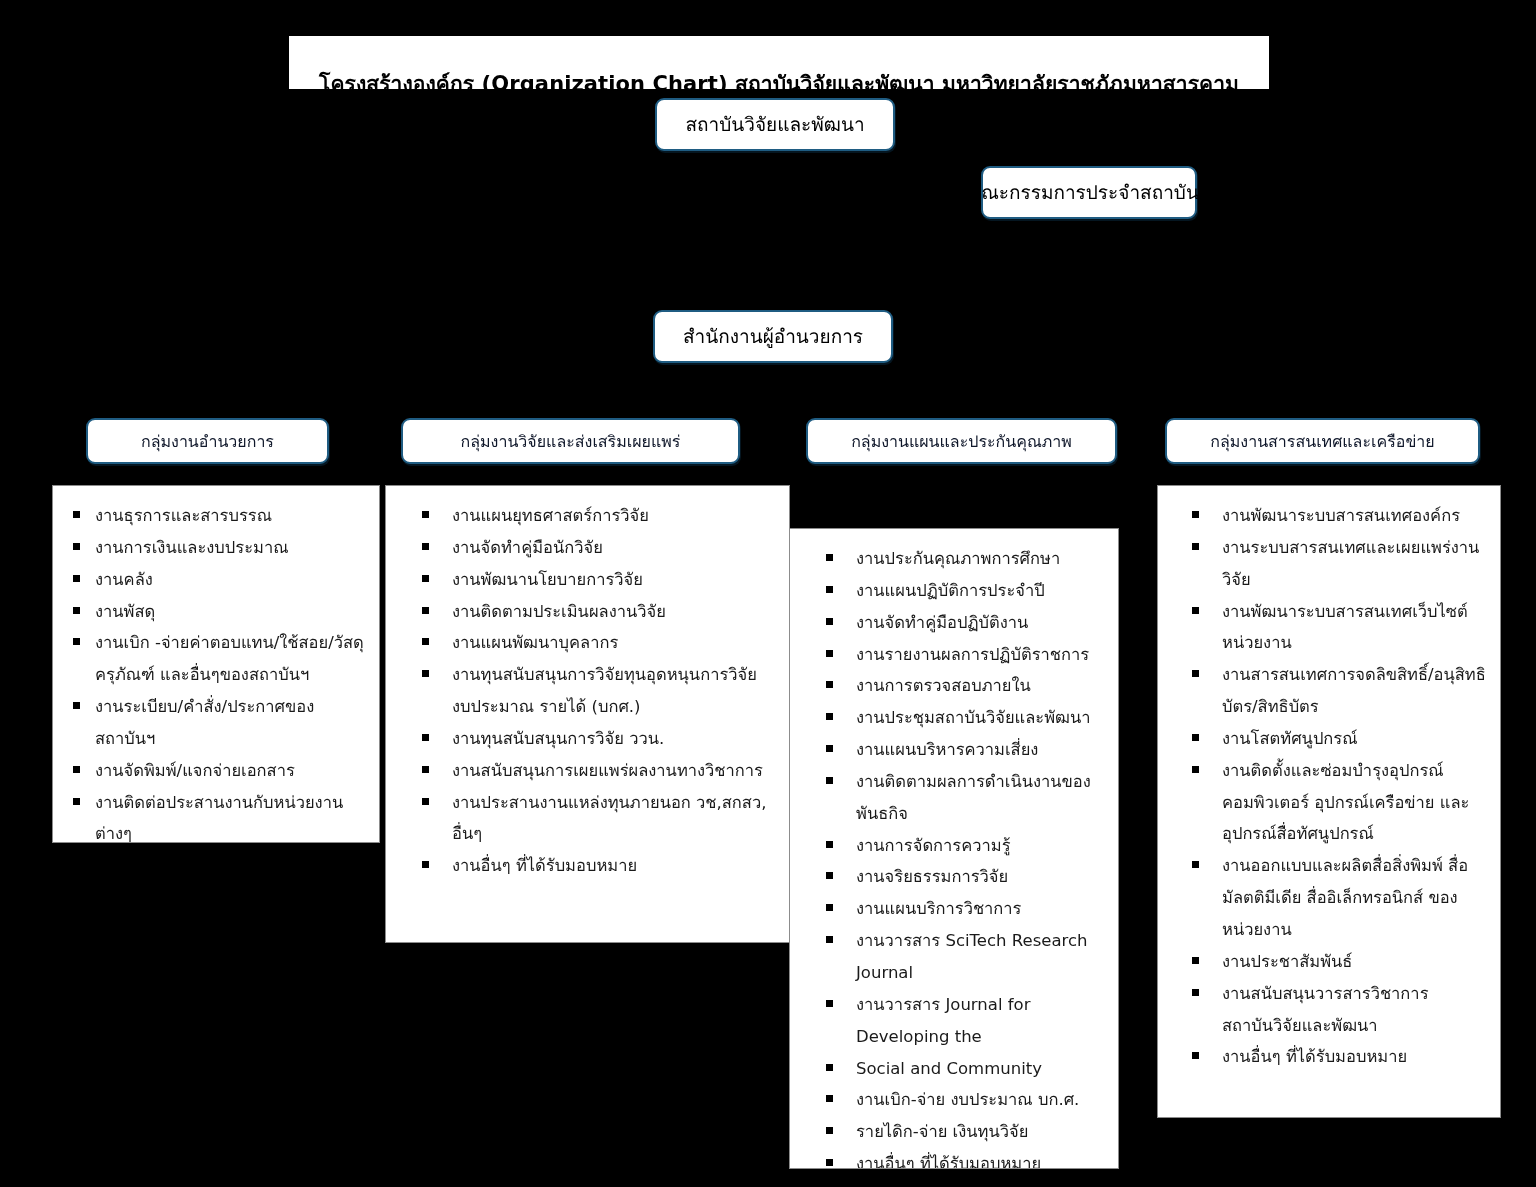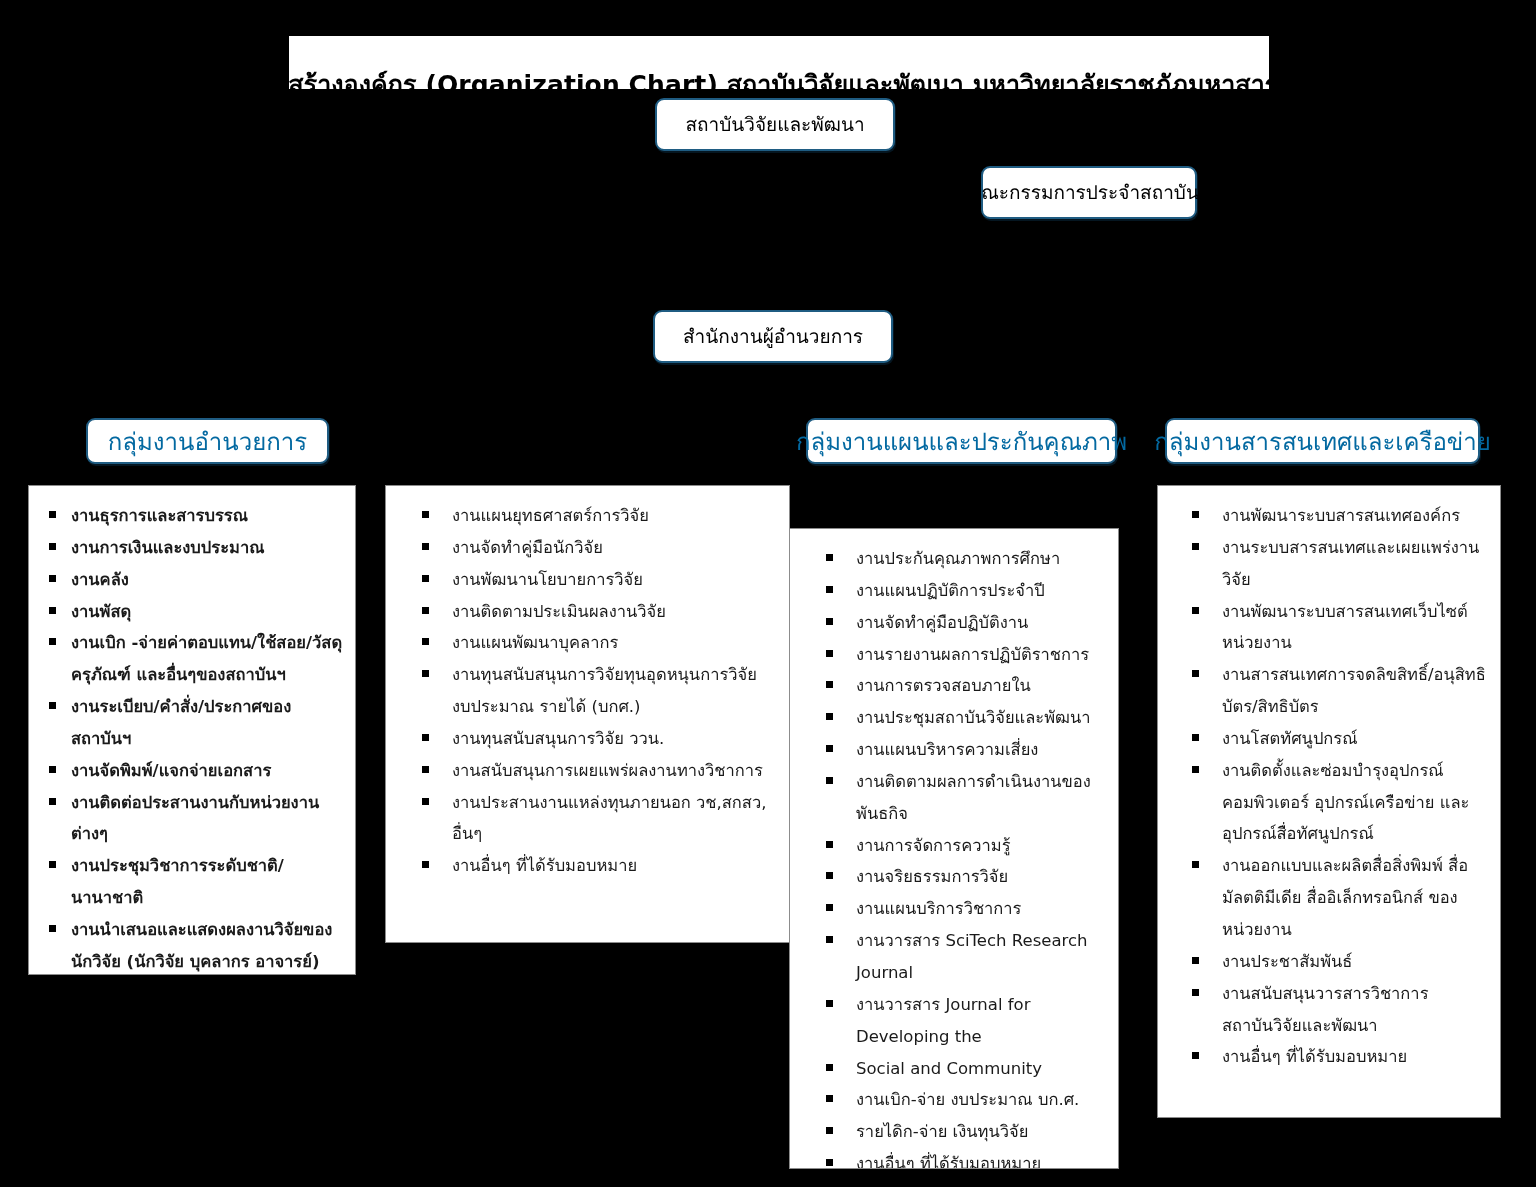--- a/index.html
+++ b/index.html
@@ -15,21 +15,21 @@
   .title-banner {
     position: absolute;
     left: 289px; top: 36px;
     width: 980px; height: 53px;
     background: #ffffff;
     display: flex; align-items: center; justify-content: center;
     border: 1px solid #ffffff;
   }
   .title-banner .title-text {
     color: #000000;
-    font-size: 25px;
+    font-size: 21px;
     font-weight: 600;
     letter-spacing: .1px;
     white-space: nowrap;
     margin-top: 42px;
   }
 
   
   .node {
     position: absolute;
     background: #ffffff;
@@ -55,41 +55,41 @@
   .group-head {
     position: absolute;
     background: #ffffff;
     border: 2px solid #1f5c82;
     border-radius: 9px;
     display: flex; align-items: center; justify-content: center;
     height: 46px;
     box-shadow: 1px 2px 0 rgba(10,40,60,.55);
   }
   .group-head .gh-label {
-    color: #0369a1;
-    font-size: 24px;
+    color: #0f172a;
+    font-size: 16px;
     white-space: nowrap;
   }
   #head-0 { left: 86px;   top: 418px; width: 243px; }
   #head-1 { left: 401px;  top: 418px; width: 339px; }
   #head-2 { left: 806px;  top: 418px; width: 311px; }
   #head-3 { left: 1165px; top: 418px; width: 315px; }
 
   
   .conn { position: absolute; background: #000000; }
 
   
   .panel {
     position: absolute;
     background: #ffffff;
     border: 1px solid #8c8c8c;
     padding: 14px 10px 14px 14px;
     overflow: hidden;
   }
-  #panel-0 { left: 28px;   top: 485px; width: 328px; height: 490px; font-weight: bold; }
+  #panel-0 { left: 52px;   top: 485px; width: 328px; height: 358px; }
   #panel-1 { left: 385px;  top: 485px; width: 405px; height: 458px; }
   #panel-2 { left: 789px;  top: 485px; width: 330px; height: 641px; margin-top: 43px; }
   #panel-3 { left: 1157px; top: 485px; width: 344px; height: 633px; padding-left: 12px; }
 
   .panel ul { list-style: none; }
   .panel li {
     position: relative;
     color: #1a1a1a;
     font-size: 16.5px;
     line-height: 1.93;
@@ -133,20 +133,23 @@
   </div>
   <div class="node" id="node-committee">
     <span class="node-label">คณะกรรมการประจำสถาบันฯ</span>
   </div>
   <div class="node" id="node-director">
     <span class="node-label">สำนักงานผู้อำนวยการ</span>
   </div>
 
   <div class="group-head" id="head-0">
     <span class="gh-label">กลุ่มงานอำนวยการ</span>
+  </div>
+  <div class="group-head" id="head-1">
+    <span class="gh-label">กลุ่มงานวิจัยและส่งเสริมเผยแพร่</span>
   </div>
   <div class="group-head" id="head-2">
     <span class="gh-label">กลุ่มงานแผนและประกันคุณภาพ</span>
   </div>
   <div class="group-head" id="head-3">
     <span class="gh-label">กลุ่มงานสารสนเทศและเครือข่าย</span>
   </div>
 
   <div class="panel" id="panel-0">
     <ul>

